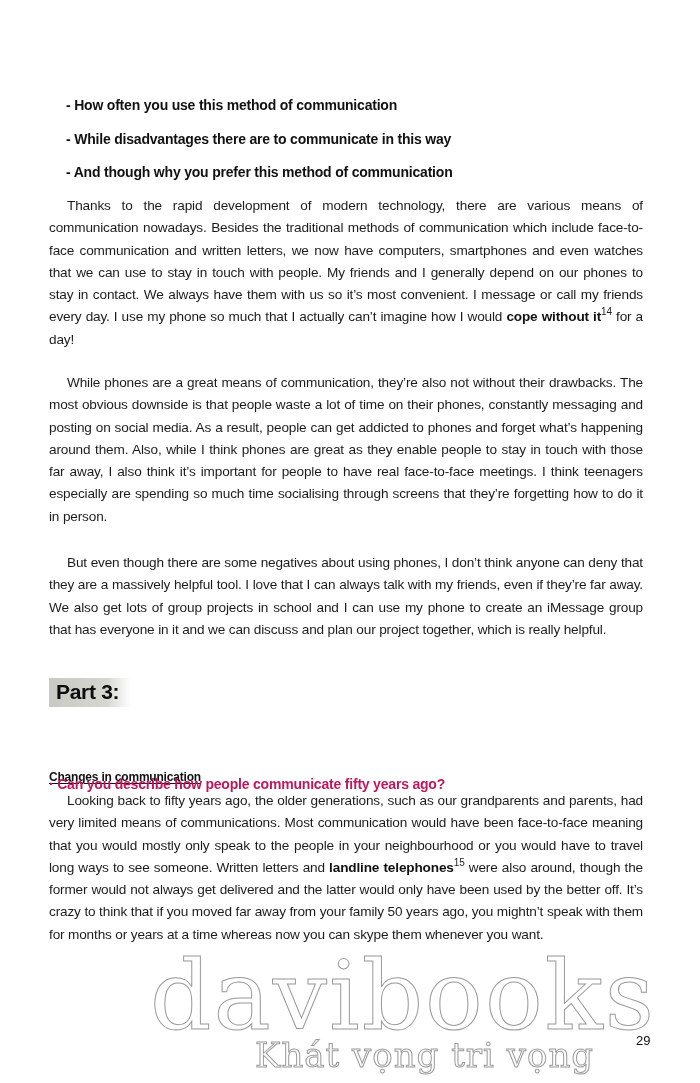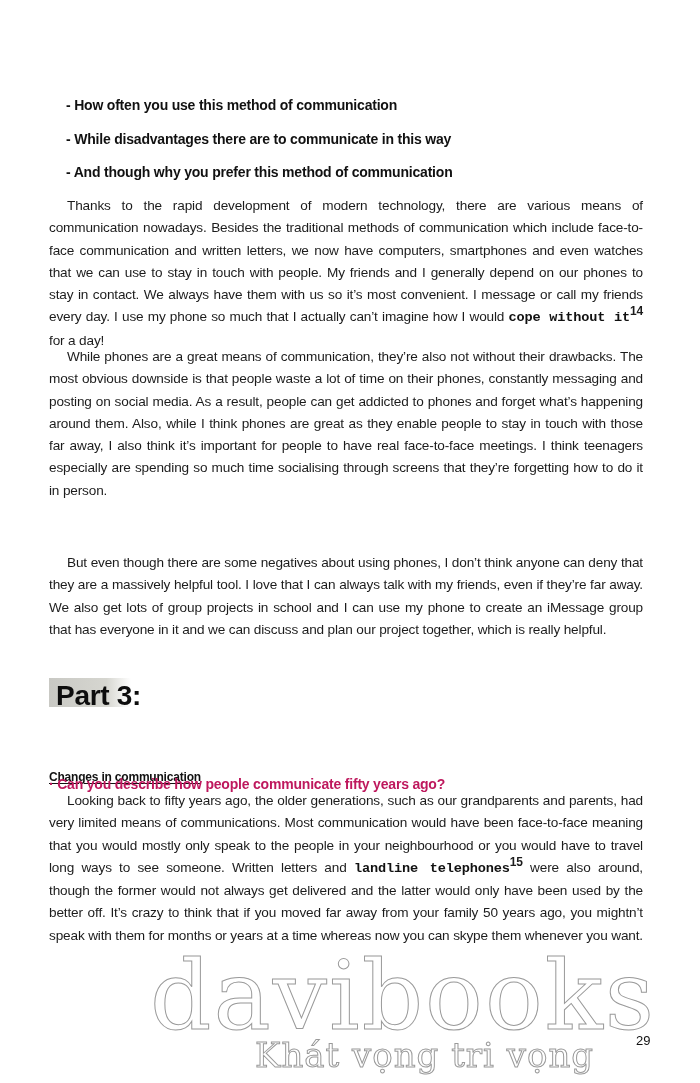--- a/index.html
+++ b/index.html
@@ -4,25 +4,25 @@
 <style>
   html, body { margin: 0; padding: 0; background: #ffffff; }
   body { width: 700px; height: 1083px; position: relative; overflow: hidden;
          font-family: "Liberation Sans", sans-serif; color: #1a1a1a; }
   .page { position: absolute; left: 0; top: 0; width: 558px; height: 1083px; }
   .bullet-q { position: absolute; left: 66px; font-weight: bold; font-size: 14px;
               letter-spacing: -0.2px; color: #111; white-space: nowrap; }
   .para { position: absolute; left: 49px; width: 594px; font-size: 13.6px;
           line-height: 22.3px; text-align: justify; color: #1c1c1c; letter-spacing: -0.15px; }
   .para .indent { display: inline-block; width: 18px; }
-  .para b { font-weight: bold; color: #111; font-family: Liberation Mono, monospace; }
-  .para sup { font-size: 12px; vertical-align: super; line-height: 0; font-weight: bold; }
+  .para b { font-weight: bold; color: #111; }
+  .para sup { font-size: 10px; vertical-align: super; line-height: 0; }
   .part-heading { position: absolute; left: 49px; top: 678px; width: 82px; height: 29px;
                   background: linear-gradient(90deg, #c9c9c4 0%, #d6d6d0 70%, #ffffff 100%); }
-  .part-heading span { position: absolute; left: 7px; top: 2px; font-size: 28px; font-weight: bold;
+  .part-heading span { position: absolute; left: 7px; top: 2px; font-size: 21px; font-weight: bold;
                        color: #0d0d0d; letter-spacing: -0.3px; white-space: nowrap; }
   .section-title { position: absolute; left: 49px; top: 726px; font-size: 12px; font-weight: bold;
                    color: #111; text-decoration: underline; text-underline-offset: 2px; white-space: nowrap;
                    letter-spacing: -0.2px; padding-right: 4px; margin-top: 44px; }
   .question { position: absolute; left: 49px; top: 776px; font-size: 14px; font-weight: bold;
               color: #be185d; white-space: nowrap; letter-spacing: -0.2px; }
   .watermark-brand { position: absolute; left: 150px; top: 948px; font-family: "DejaVu Serif", serif;
                      font-size: 96px; color: #ffffff; -webkit-text-stroke: 1px #9a9a9a;
                      letter-spacing: 2px; white-space: nowrap; line-height: 1; }
   .watermark-tag { position: absolute; left: 255px; top: 1038px; font-family: "DejaVu Serif", serif;
@@ -36,21 +36,21 @@
 <div class="page">
 
   <div class="bullet-q" style="top:97px">- How often you use this method of communication</div>
   <div class="bullet-q" style="top:131px">- While disadvantages there are to communicate in this way</div>
   <div class="bullet-q" style="top:164px">- And though why you prefer this method of communication</div>
 
   <div class="para" style="top:195px">
     <span class="indent"></span><span>Thanks to the rapid development of modern technology, there are various means of communication nowadays. Besides the traditional methods of communication which include face-to-face communication and written letters, we now have computers, smartphones and even watches that we can use to stay in touch with people. My friends and I generally depend on our phones to stay in contact. We always have them with us so it’s most convenient. I message or call my friends every day. I use my phone so much that I actually can’t imagine how I would </span><b>cope without it</b><sup>14</sup><span> for a day!</span>
   </div>
 
-  <div class="para" style="top:346px">
+  <div class="para" style="top:372px">
     <span class="indent"></span><span>While phones are a great means of communication, they’re also not without their drawbacks. The most obvious downside is that people waste a lot of time on their phones, constantly messaging and posting on social media. As a result, people can get addicted to phones and forget what’s happening around them. Also, while I think phones are great as they enable people to stay in touch with those far away, I also think it’s important for people to have real face-to-face meetings. I think teenagers especially are spending so much time socialising through screens that they’re forgetting how to do it in person.</span>
   </div>
 
   <div class="para" style="top:552px">
     <span class="indent"></span><span>But even though there are some negatives about using phones, I don’t think anyone can deny that they are a massively helpful tool. I love that I can always talk with my friends, even if they’re far away. We also get lots of group projects in school and I can use my phone to create an iMessage group that has everyone in it and we can discuss and plan our project together, which is really helpful.</span>
   </div>
 
   <div class="part-heading">
     <span>Part 3:</span>
   </div>

